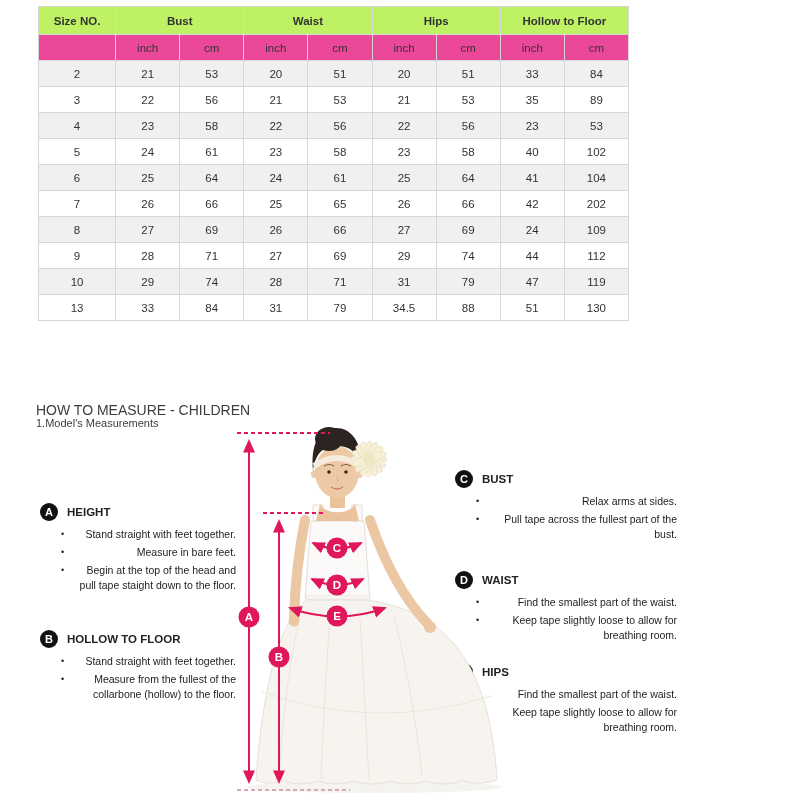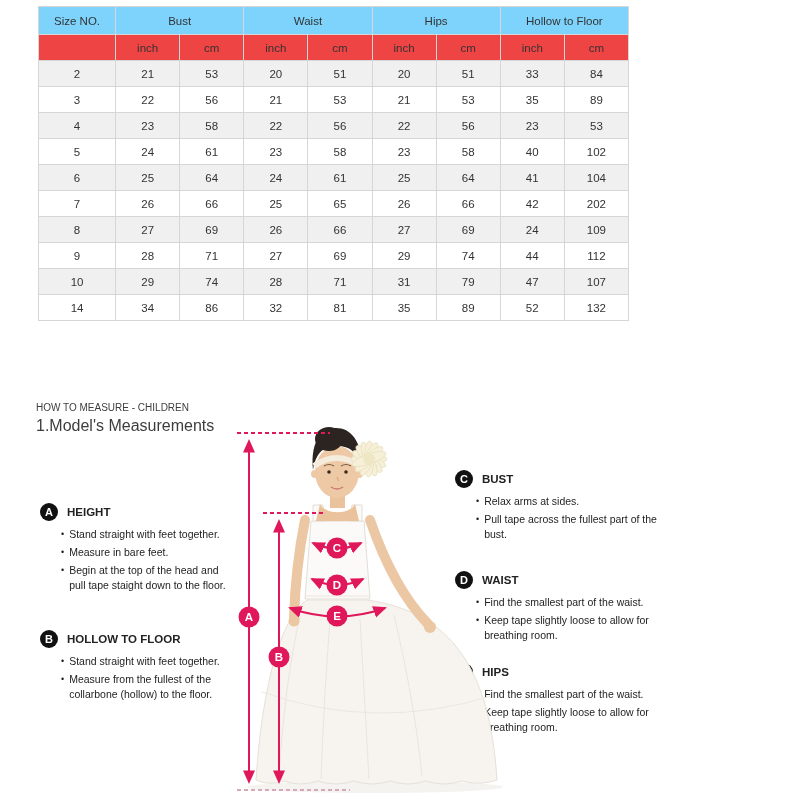--- a/index.html
+++ b/index.html
@@ -13,45 +13,45 @@
 
   
   table.size-chart{
     position:absolute;left:38px;top:6px;width:591px;
     border-collapse:collapse;table-layout:fixed;font-size:11.5px;color:#333;
   }
   .size-chart th,.size-chart td{
     border:1px solid #d6d6d6;text-align:center;vertical-align:middle;
     padding:0;height:25px;font-weight:400;
   }
-  .size-chart thead tr.group-row th{height:27px;font-weight:400;background:#7dd3fc;}
-  .size-chart thead tr.unit-row th{background:#ef4444;}
+  .size-chart thead tr.group-row th{height:27px;font-weight:700;background:#bef264;}
+  .size-chart thead tr.unit-row th{background:#ec4899;}
   .size-chart tbody tr:nth-child(odd){background:#f0f0f0;}
   .size-chart tbody tr:nth-child(even){background:#fff;}
 
-  .htm-heading{position:absolute;left:36px;top:402px;font-size:10px;color:#3d3d3d;}
-  .htm-sub{position:absolute;left:36px;top:417px;font-size:16px;color:#3d3d3d;}
+  .htm-heading{position:absolute;left:36px;top:402px;font-size:14px;color:#3d3d3d;}
+  .htm-sub{position:absolute;left:36px;top:417px;font-size:11px;color:#3d3d3d;}
 
   
   .m-block{position:absolute;color:#1d1d1d;}
   .b-A{left:40px;top:503px;width:196px;}
   .b-B{left:40px;top:630px;width:196px;}
   .b-C{left:455px;top:470px;width:222px;}
   .b-D{left:455px;top:571px;width:222px;}
   .b-E{left:455px;top:663px;width:222px;}
   .m-head{display:flex;align-items:center;gap:9px;}
   .m-letter{
     width:18px;height:18px;border-radius:50%;background:#111;color:#fff;
     font-weight:700;font-size:11px;display:flex;align-items:center;justify-content:center;flex:0 0 18px;
   }
   .m-title{font-weight:700;font-size:11.5px;color:#222;}
   .m-bullets{margin-top:6px;padding-left:21px;}
   .m-bullet{display:flex;gap:5px;font-size:10.5px;line-height:15px;margin-bottom:3px;}
   .m-bullet .dot{flex:0 0 auto;font-size:9px;}
-  .m-bullet .txt{flex:1 1 auto;}
+  .m-bullet .txt{flex:1 1 auto;text-align:right;}
 
   
   svg.figure{position:absolute;left:230px;top:425px;}
   svg.figure text.badge{
     font-family:"Liberation Sans",sans-serif;font-weight:700;font-size:11.5px;
     fill:#fff;text-anchor:middle;
   }
   .annot{stroke:#e0175b;}
 </style>
 </head>
@@ -184,32 +184,32 @@
       </tr>
       <tr>
         <td>10</td>
         <td>29</td>
         <td>74</td>
         <td>28</td>
         <td>71</td>
         <td>31</td>
         <td>79</td>
         <td>47</td>
-        <td>107</td>
-      </tr>
-      <tr>
-        <td>14</td>
-        <td>34</td>
-        <td>86</td>
-        <td>32</td>
-        <td>81</td>
-        <td>35</td>
-        <td>89</td>
-        <td>52</td>
-        <td>132</td>
+        <td>119</td>
+      </tr>
+      <tr>
+        <td>13</td>
+        <td>33</td>
+        <td>84</td>
+        <td>31</td>
+        <td>79</td>
+        <td>34.5</td>
+        <td>88</td>
+        <td>51</td>
+        <td>130</td>
       </tr>
     </tbody>
 </table>
 
 <div class="htm-heading">HOW TO MEASURE - CHILDREN</div>
 <div class="htm-sub">1.Model's Measurements</div>
 
 <div id="measure-blocks">
     <div class="m-block b-A">
       <div class="m-head">

